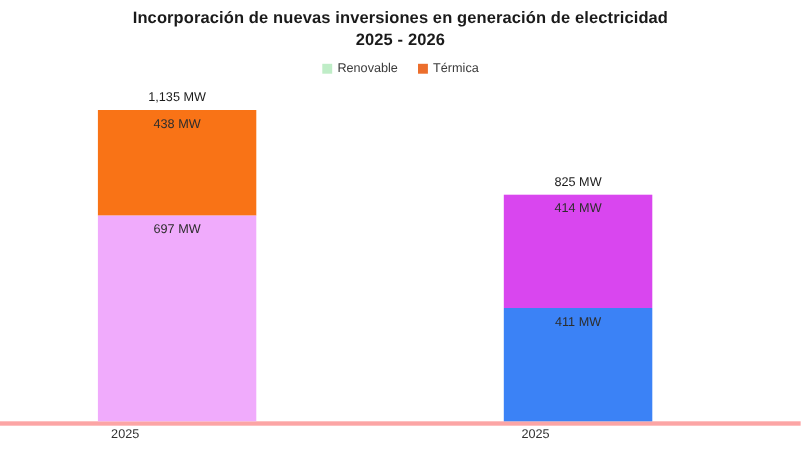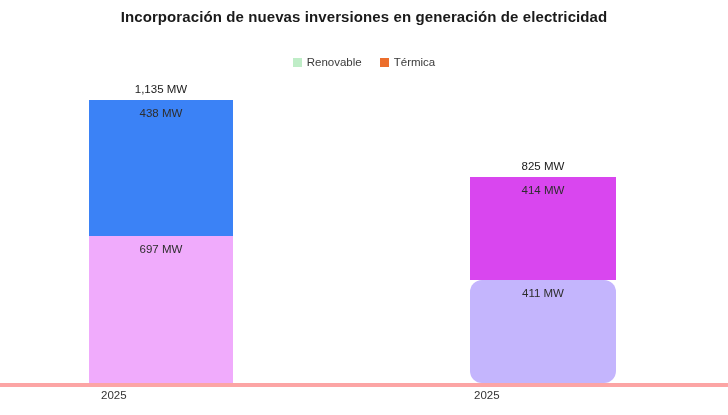--- a/index.html
+++ b/index.html
@@ -102,49 +102,50 @@
     color: #333333;
   }
 </style>
 </head>
 <body>
 
 <div class="canvas">
 
   <div class="title-block">
     <div>Incorporación de nuevas inversiones en generación de electricidad</div>
+    <div>2025 - 2026</div>
   </div>
 
   <div class="legend">
       <div class="legend-item">
         <span class="legend-swatch" style="background: rgb(191, 237, 199);"></span>
         <span>Renovable</span>
       </div>
       <div class="legend-item">
         <span class="legend-swatch" style="background: rgb(236, 110, 44);"></span>
         <span>Térmica</span>
       </div>
     </div>
 
   <div class="plot">
       <div class="bar" style="left: 89px; width: 144px; height: 283px;">
         <div class="total-label">1,135 MW</div>
-        <div class="segment" style="height: 136px; background: #3b82f6;">
+        <div class="segment" style="height: 96px; background: #f97316;">
           <div class="seg-label">438 MW</div>
         </div>
         <div class="segment bottom" style="background: #f0abfc;">
           <div class="seg-label">697 MW</div>
         </div>
       </div>
-      <div class="bar" style="left: 470px; width: 146px; height: 206px;">
+      <div class="bar" style="left: 458px; width: 135px; height: 206px;">
         <div class="total-label">825 MW</div>
         <div class="segment" style="height: 103px; background: #d946ef;">
           <div class="seg-label">414 MW</div>
         </div>
-        <div class="segment bottom" style="background: #c4b5fd; border-radius: 12px;">
+        <div class="segment bottom" style="background: #3b82f6;">
           <div class="seg-label">411 MW</div>
         </div>
       </div>
     </div>
 
 <div class="x-tick" style="left: 101px;">2025</div>
     <div class="x-tick" style="left: 474px;">2025</div>
   </div>
 
 </body></html>

